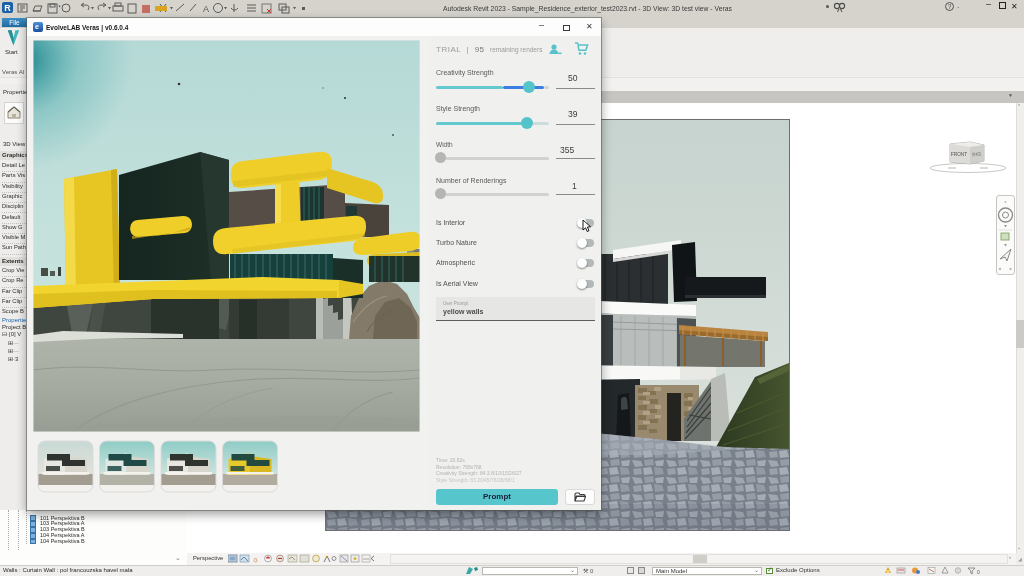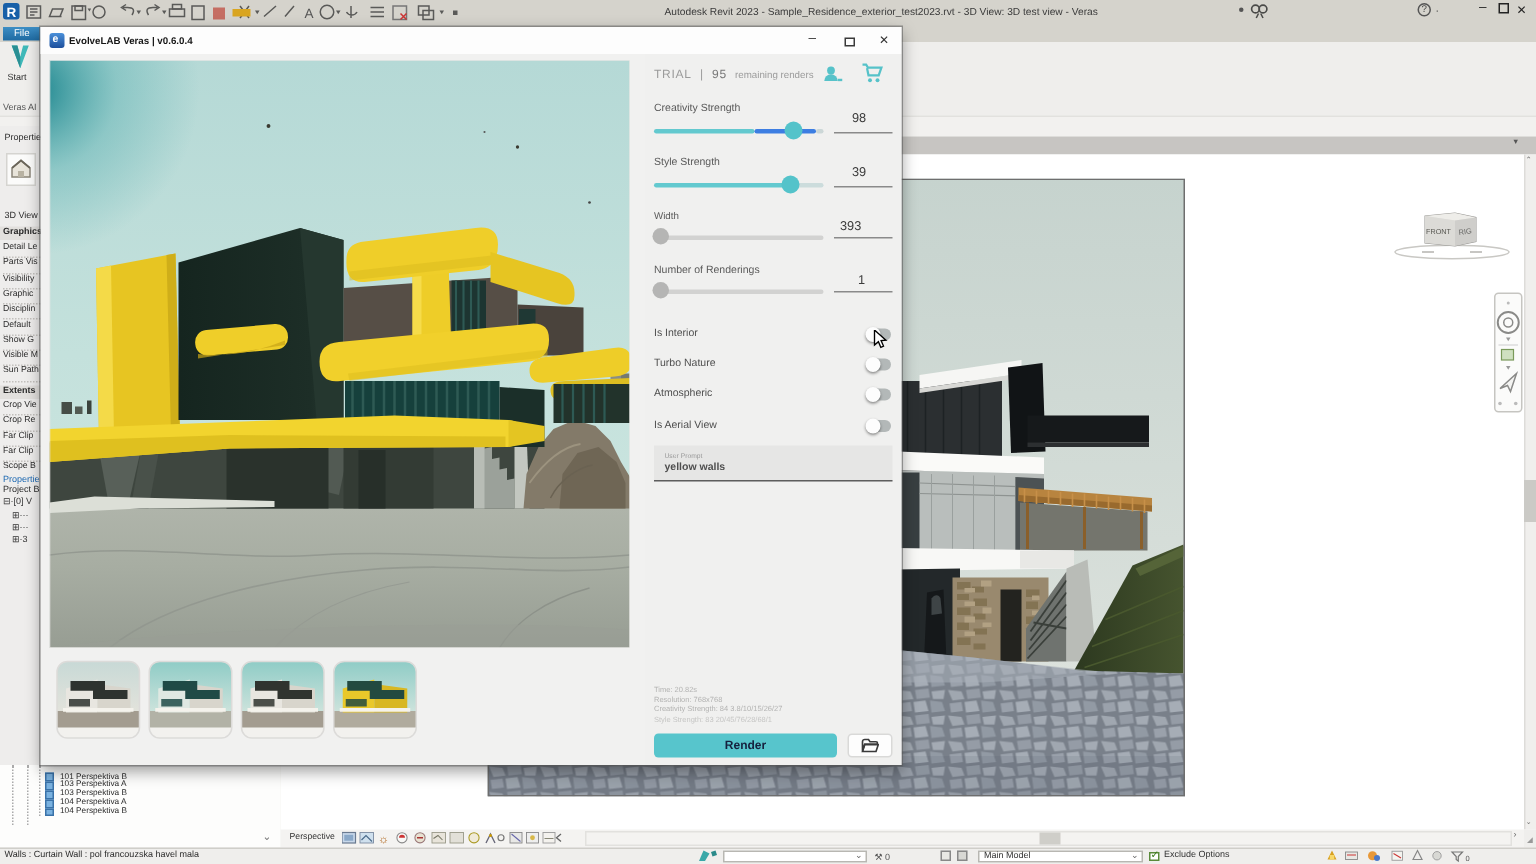--- a/index.html
+++ b/index.html
@@ -628,36 +628,36 @@
           <path d="M1.5 11 a4.5 4.5 0 0 1 9 0 Z" fill="#56c2c9"></path>
           <rect x="10.5" y="9.5" width="3" height="1.6" fill="#56c2c9"></rect>
         </svg>
       <svg class="abs" style="left:144px;top:6px;" width="15" height="14" viewBox="0 0 15 14">
           <path d="M1 1 h2.4 l1.2 2 h9 l-1.8 5.2 h-6.8 L4 3.4" fill="none" stroke="#56c2c9" stroke-width="1.5"></path>
           <circle cx="6" cy="11.5" r="1.3" fill="#56c2c9"></circle>
           <circle cx="11" cy="11.5" r="1.3" fill="#56c2c9"></circle>
         </svg>
 
       <div class="abs lab" style="left:6px;top:33px;">Creativity Strength</div>
-      <div class="abs val" style="left:138px;top:37px;">98</div>
+      <div class="abs val" style="left:138px;top:37px;">50</div>
       <div class="abs track" style="left:6px;top:50px;width:67px;background:#63c9cf;"></div>
       <div class="abs track" style="left:73px;top:50px;width:41px;background:#3d7ee2;"></div>
       <div class="abs track" style="left:114px;top:50px;width:5px;background:#ccd7d7;"></div>
       <div class="abs knob" style="left:93px;top:45px;width:12px;height:12px;background:#54c3ca;"></div>
       <div class="abs vline" style="left:126px;top:51.5px;width:39px;"></div>
 
       <div class="abs lab" style="left:6px;top:69px;">Style Strength</div>
       <div class="abs val" style="left:138px;top:73px;">39</div>
       <div class="abs track" style="left:6px;top:86px;width:91px;background:#63c9cf;"></div>
       <div class="abs track" style="left:97px;top:86px;width:22px;background:#ccdcdc;"></div>
       <div class="abs knob" style="left:91px;top:81px;width:12px;height:12px;background:#54c3ca;"></div>
       <div class="abs vline" style="left:126px;top:87.5px;width:39px;"></div>
 
       <div class="abs lab" style="left:6px;top:105px;font-size:6.5px;">Width</div>
-      <div class="abs val" style="left:130px;top:109px;">393</div>
+      <div class="abs val" style="left:130px;top:109px;">355</div>
       <div class="abs track" style="left:6px;top:121px;width:113px;background:#d2d2d1;"></div>
       <div class="abs knob" style="left:4.5px;top:115.5px;width:11px;height:11px;background:#b5b5b4;"></div>
       <div class="abs vline" style="left:126px;top:121.5px;width:39px;"></div>
 
       <div class="abs lab" style="left:6px;top:141px;">Number of Renderings</div>
       <div class="abs val" style="left:142px;top:145px;">1</div>
       <div class="abs track" style="left:6px;top:157px;width:113px;background:#d2d2d1;"></div>
       <div class="abs knob" style="left:4.5px;top:151.5px;width:11px;height:11px;background:#b5b5b4;"></div>
       <div class="abs vline" style="left:126px;top:157.5px;width:39px;"></div>
 
@@ -679,21 +679,21 @@
 
       <div class="abs" style="left:6px;top:261px;width:159px;height:24px;background:#e6e6e5;border-bottom:1.3px solid #5d5d5d;"></div>
       <div class="abs" style="left:13px;top:265px;font-size:4.5px;color:#9a9a9a;">User Prompt</div>
       <div class="abs" style="left:13px;top:272px;font-size:7px;font-weight:bold;color:#4e4e4e;">yellow walls</div>
 
       <div class="abs info" style="left:6px;top:421px;">Time: 20.82s</div>
       <div class="abs info" style="left:6px;top:427.5px;">Resolution: 768x768</div>
       <div class="abs info" style="left:6px;top:434px;">Creativity Strength: 84 3.8/10/15/26/27</div>
       <div class="abs info" style="left:6px;top:440.5px;color:#c6c6c5;">Style Strength: 83 20/45/76/28/68/1</div>
 
-      <div class="abs" style="left:6px;top:453px;width:122px;height:16px;border-radius:3px;background:#57c5cc;font-size:8px;font-weight:bold;color:#16213e;text-align:center;line-height:16px;">Render</div>
+      <div class="abs" style="left:6px;top:453px;width:122px;height:16px;border-radius:3px;background:#57c5cc;font-size:8px;font-weight:bold;color:#16213e;text-align:center;line-height:16px;">Prompt</div>
       <div class="abs" style="left:135px;top:453px;width:30px;height:16px;border-radius:3px;background:#fdfdfd;border:1px solid #d9d9d8;"></div>
       <svg class="abs" style="left:144px;top:456px;" width="12" height="10" viewBox="0 0 12 10">
           <path d="M1 2.5 a1.5 1.5 0 0 1 1.5 -1.5 h2.5 l1 1.5 h4 a1 1 0 0 1 1 1 v0.5 h-8.5 l-1.5 4.5 Z" fill="none" stroke="#3a3a3a" stroke-width="1.1"></path>
           <path d="M2.5 4.5 h9 l-1.5 4.5 h-9 Z" fill="none" stroke="#3a3a3a" stroke-width="1.1"></path>
         </svg>
     </div>
   </div>
 </div>
 
 </body></html>

